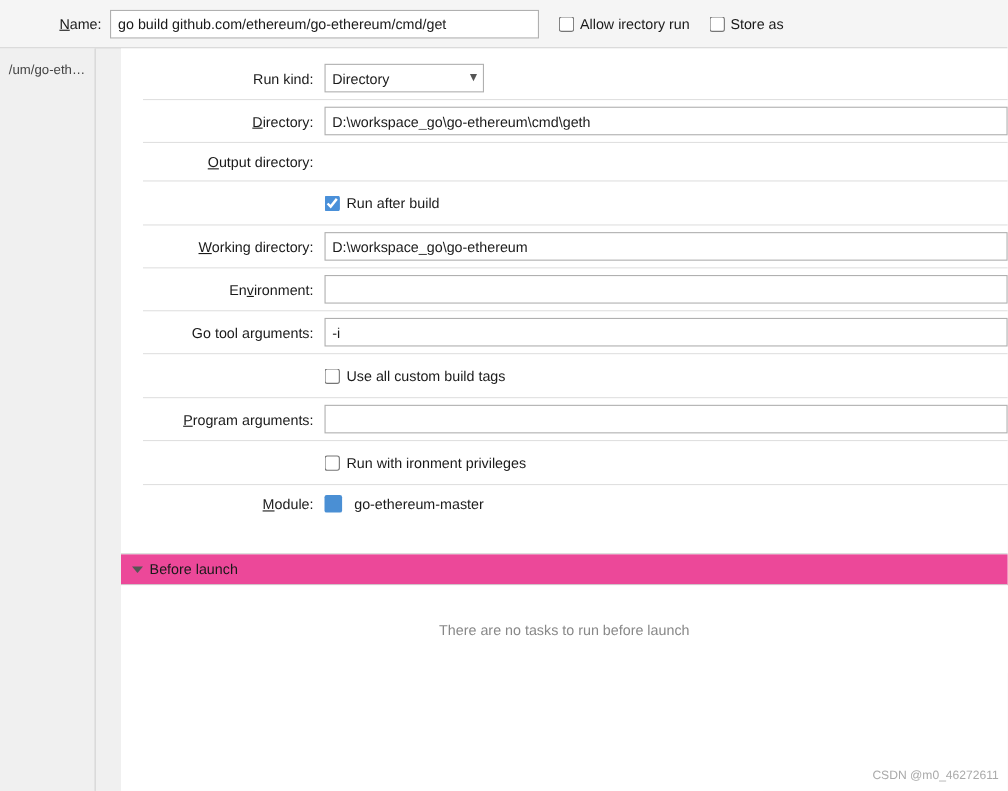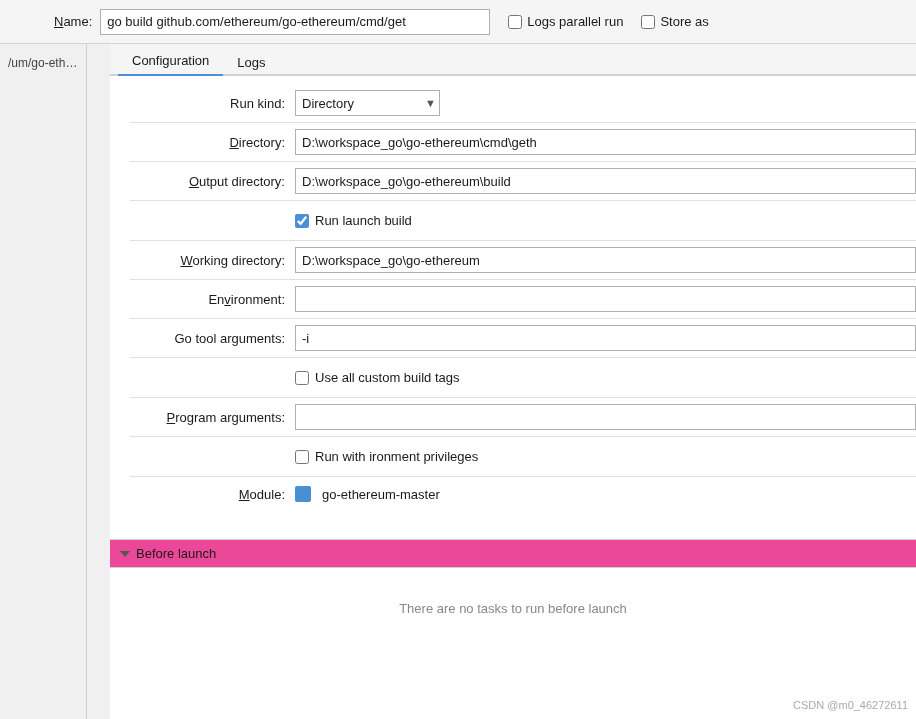--- a/index.html
+++ b/index.html
@@ -240,38 +240,34 @@
 </head>
 <body>
 
 <div class="top-bar">
   <span class="name-label">
     <u>N</u>ame:
   </span>
   <input class="name-input" type="text" value="go build github.com/ethereum/go-ethereum/cmd/get" style="">
   <div class="checkbox-group">
     <input type="checkbox" style="">
-    <span>Logs parallel run</span>
+    <span>Allow irectory run</span>
   </div>
   <div class="checkbox-group">
     <input type="checkbox" style="">
     <span>Store as</span>
   </div>
 </div>
 
 <div class="left-sidebar">
   <div class="sidebar-item">/um/go-ethere</div>
 </div>
 
 <div class="main-content">
 
-  <div class="tabs">
-    <button class="tab active">Configuration</button>
-    <button class="tab">Logs</button>
-  </div>
 
   <div class="config-panel">
 
     <div class="form-row">
       <div class="form-label">
         <span>Run kind:</span>
       </div>
       <div class="form-control-area">
         <div class="select-wrapper">
           <select class="select-input">
@@ -294,33 +290,30 @@
         <input class="text-input" type="text" value="D:\workspace_go\go-ethereum\cmd\geth" style="">
       </div>
     </div>
 
     <hr class="divider-line">
 
     <div class="form-row">
       <div class="form-label">
         <u>O</u>utput directory:
       </div>
-      <div class="form-control-area">
-        <input class="text-input" type="text" value="D:\workspace_go\go-ethereum\build" style="">
-      </div>
     </div>
 
     <hr class="divider-line">
 
     <div class="form-row">
       <div class="form-label"></div>
       <div class="form-control-area">
         <div class="checkbox-row">
           <input type="checkbox" checked="" class="checkbox-checked" style="">
-          <span>Run launch build</span>
+          <span>Run after build</span>
         </div>
       </div>
     </div>
 
     <hr class="divider-line">
 
     <div class="form-row">
       <div class="form-label">
         <u>W</u>orking directory:
       </div>

